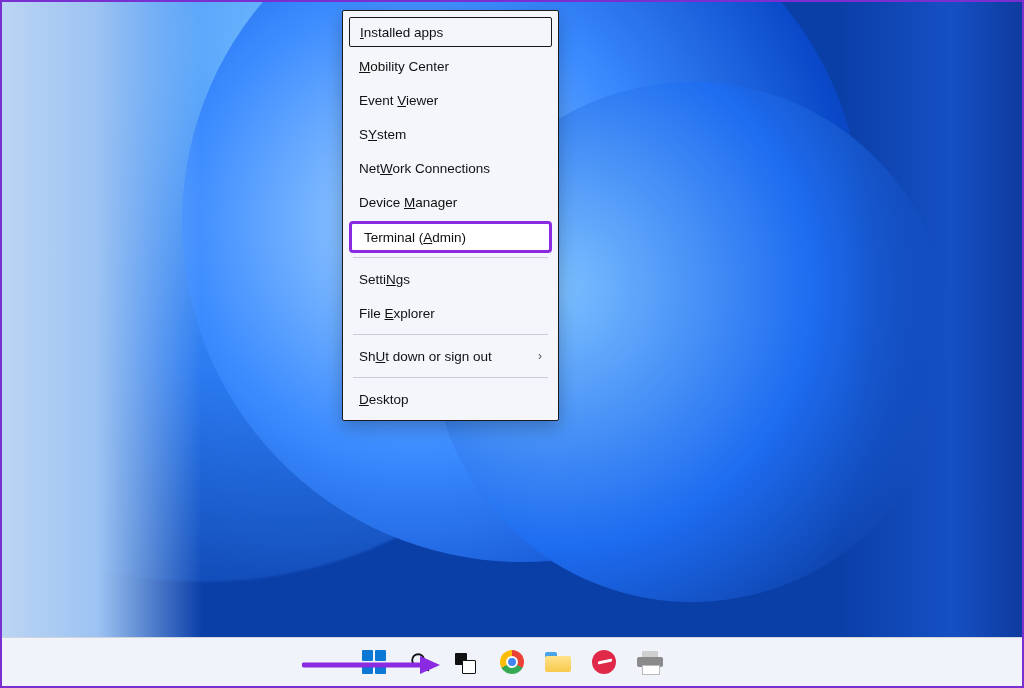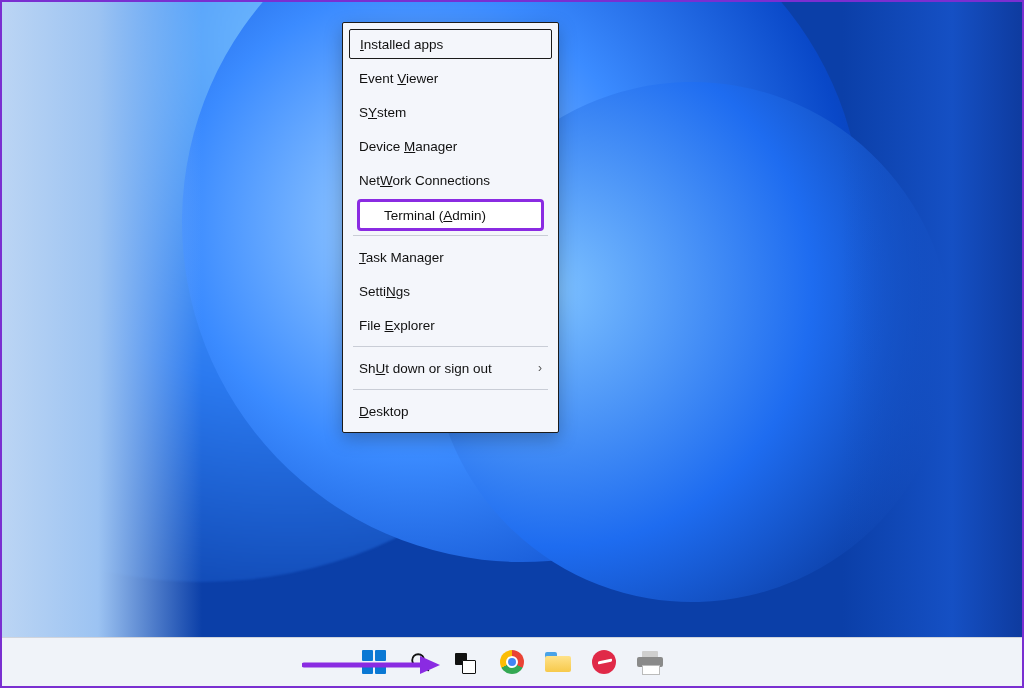--- a/index.html
+++ b/index.html
@@ -15,29 +15,29 @@
       transform:rotate(18deg);} 
   .pC{width:520px;height:520px;left:430px;top:80px;
       background:radial-gradient(circle at 30% 30%,#7cc0ff 0%,#1e6cf0 50%,#06308e 90%);
       transform:rotate(-24deg);}
   .edgeL{position:absolute;left:-60px;top:0;width:260px;height:100%;
       background:linear-gradient(90deg,#cfe0f5 0%,#9cc3f2 60%,rgba(156,195,242,0) 100%);}
   .edgeR{position:absolute;right:-40px;top:0;width:220px;height:100%;
       background:linear-gradient(270deg,#0a2f8a 0%,#1550c4 50%,rgba(21,80,196,0) 100%);}
 
   
-  .ctx{position:absolute;left:340px;top:20px;width:217px;background:#f4f6fb;
+  .ctx{position:absolute;left:340px;top:8px;width:217px;background:#f4f6fb;
        border:1px solid #1b1b1b;border-radius:2px;box-shadow:0 6px 18px rgba(0,0,0,.25);
        padding:4px 0;box-sizing:border-box;}
   .mi{display:flex;align-items:center;justify-content:space-between;height:34px;
       padding:0 16px;font-size:13.5px;color:#111;cursor:default;box-sizing:border-box;}
   .mi .lbl u{text-decoration:underline;}
   .mi .chev{font-size:12px;color:#555;}
   .mi.selected{border:1px solid #1a1a1a;border-radius:2px;margin:2px 6px;height:30px;padding:0 10px;}
-  .mi.hl{border:3px solid #8a2be2;border-radius:4px;margin:2px 14px;height:32px;padding:0 24px;background:#fff;}
+  .mi.hl{border:3px solid #8a2be2;border-radius:4px;margin:2px 6px;height:32px;padding:0 12px;background:#fff;}
   .sep{height:1px;margin:4px 10px;background:#c9cdd6;}
 
   
   .taskbar{position:absolute;left:0;right:0;bottom:0;height:48px;background:#f0f3f9;
            border-top:1px solid #d0d4dc;display:flex;align-items:center;justify-content:center;gap:18px;}
   .tb-icon{width:28px;height:28px;display:flex;align-items:center;justify-content:center;cursor:default;}
   
   .start{width:24px;height:24px;display:grid;grid-template-columns:1fr 1fr;grid-template-rows:1fr 1fr;gap:2px;}
   .start div{background:#0a78d4;border-radius:1px;}
   
@@ -77,38 +77,38 @@
   <div class="petal pB"></div>
   <div class="petal pC"></div>
   <div class="edgeL"></div>
   <div class="edgeR"></div>
 
   <div class="ctx" id="ctx">
       <div class="mi selected">
         <span class="lbl"><u>I</u>nstalled apps</span>
       </div>
       <div class="mi">
+        <span class="lbl"><u>M</u>obility Center</span>
+      </div>
+      <div class="mi">
         <span class="lbl">Event <u>V</u>iewer</span>
       </div>
       <div class="mi">
         <span class="lbl">S<u>Y</u>stem</span>
       </div>
       <div class="mi">
-        <span class="lbl">Device <u>M</u>anager</span>
+        <span class="lbl">Net<u>W</u>ork Connections</span>
       </div>
       <div class="mi">
-        <span class="lbl">Net<u>W</u>ork Connections</span>
+        <span class="lbl">Device <u>M</u>anager</span>
       </div>
       <div class="mi hl">
         <span class="lbl">Terminal (<u>A</u>dmin)</span>
       </div>
       <div class="sep"></div>
-      <div class="mi">
-        <span class="lbl"><u>T</u>ask Manager</span>
-      </div>
       <div class="mi">
         <span class="lbl">Setti<u>N</u>gs</span>
       </div>
       <div class="mi">
         <span class="lbl">File <u>E</u>xplorer</span>
       </div>
       <div class="sep"></div>
       <div class="mi">
         <span class="lbl">Sh<u>U</u>t down or sign out</span>
         <span class="chev">›</span>

